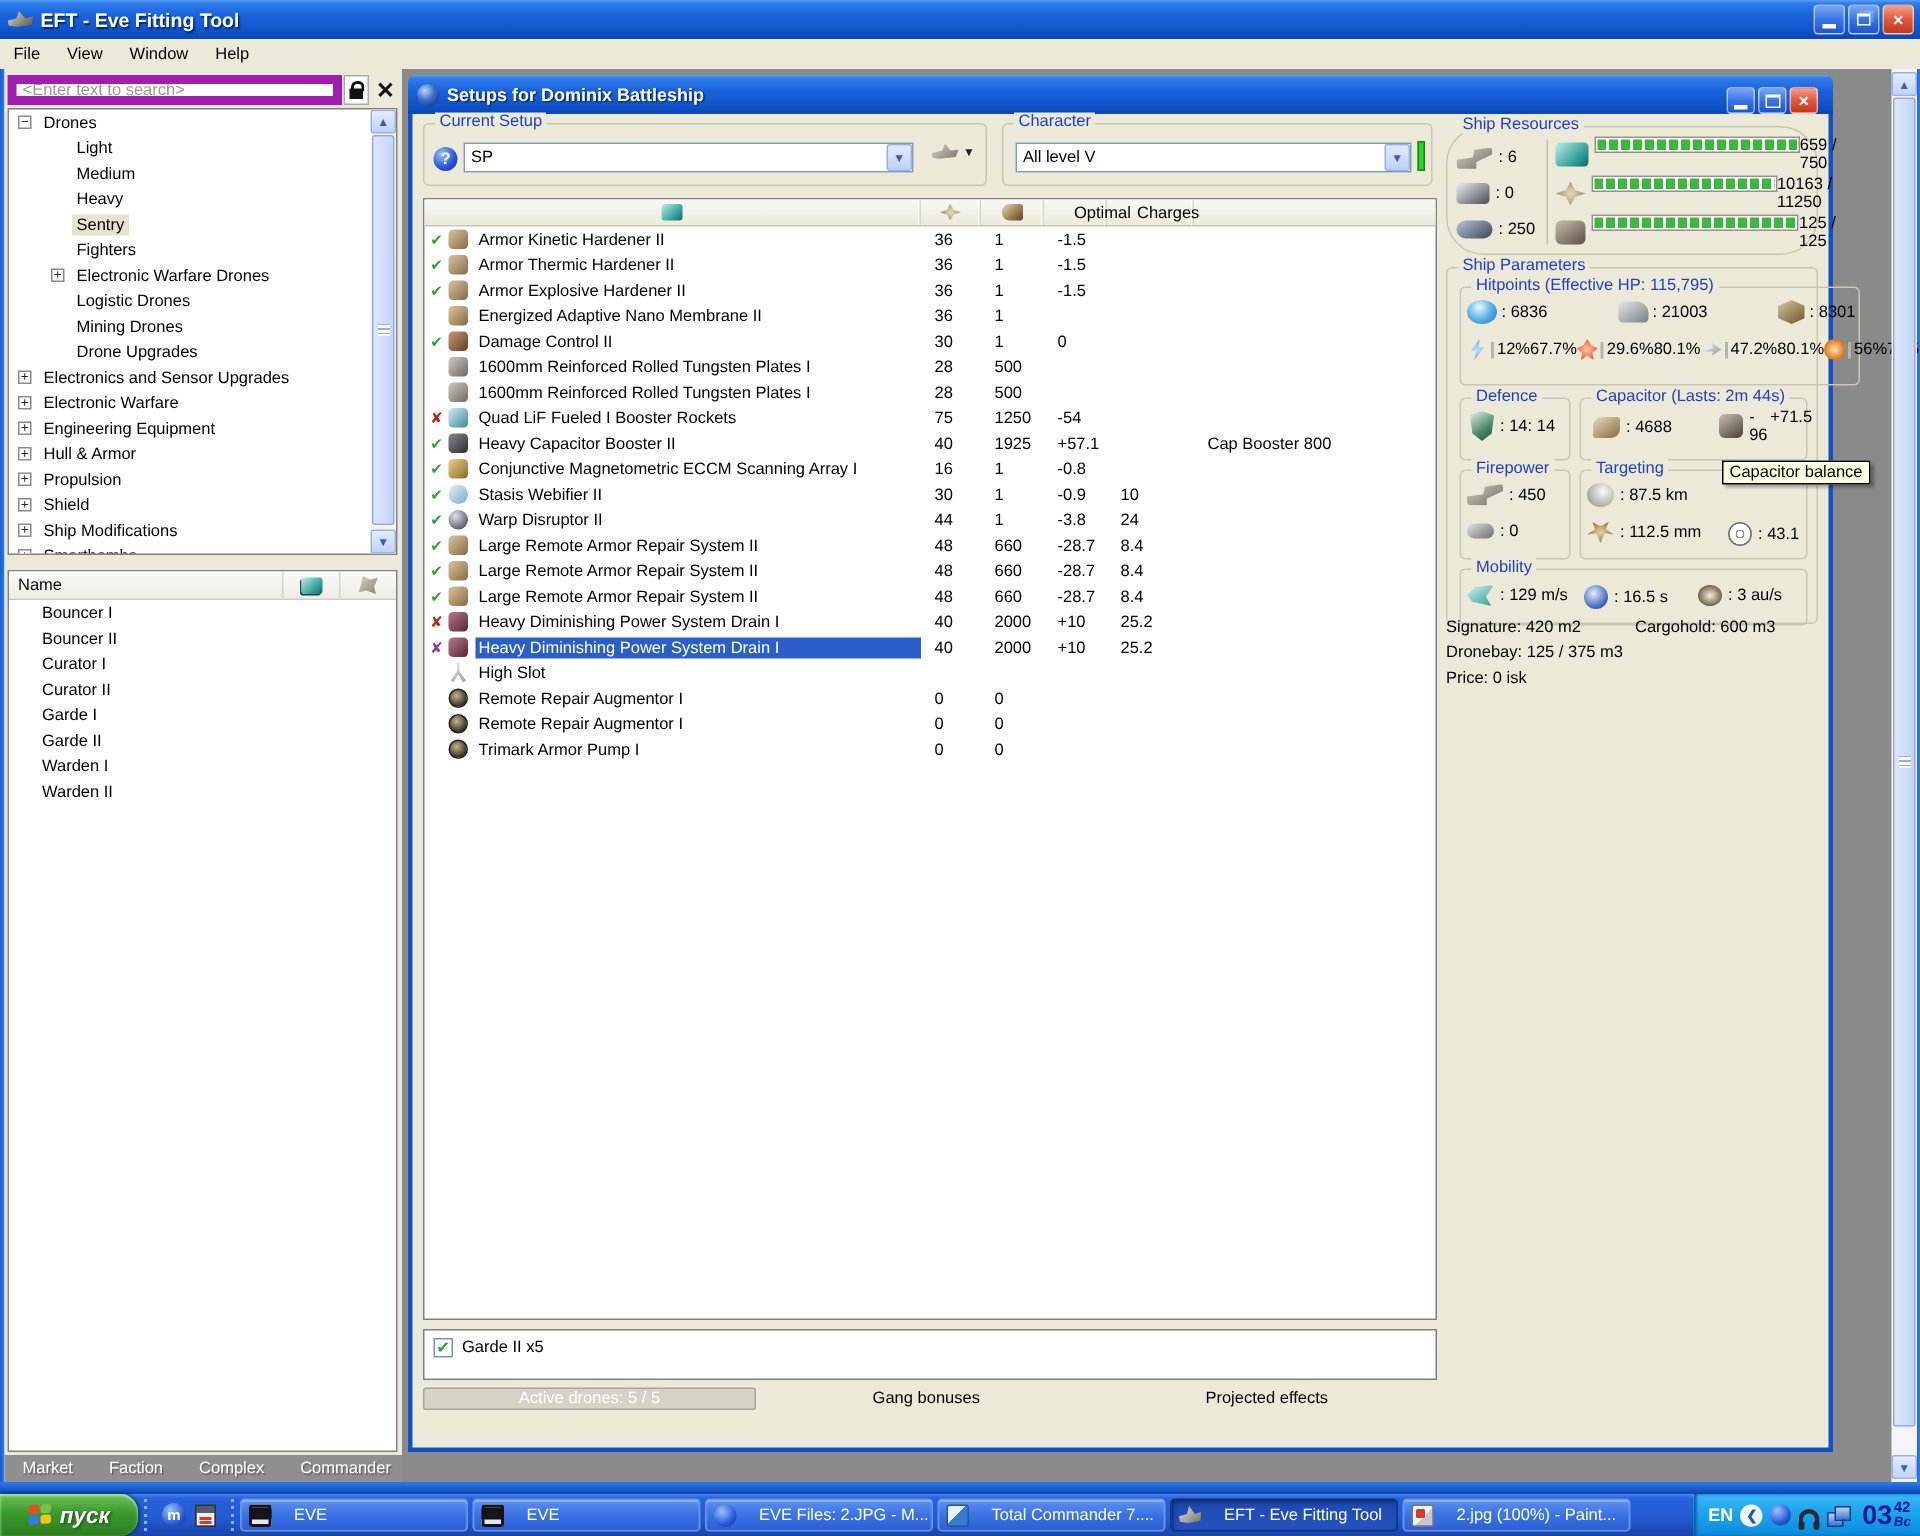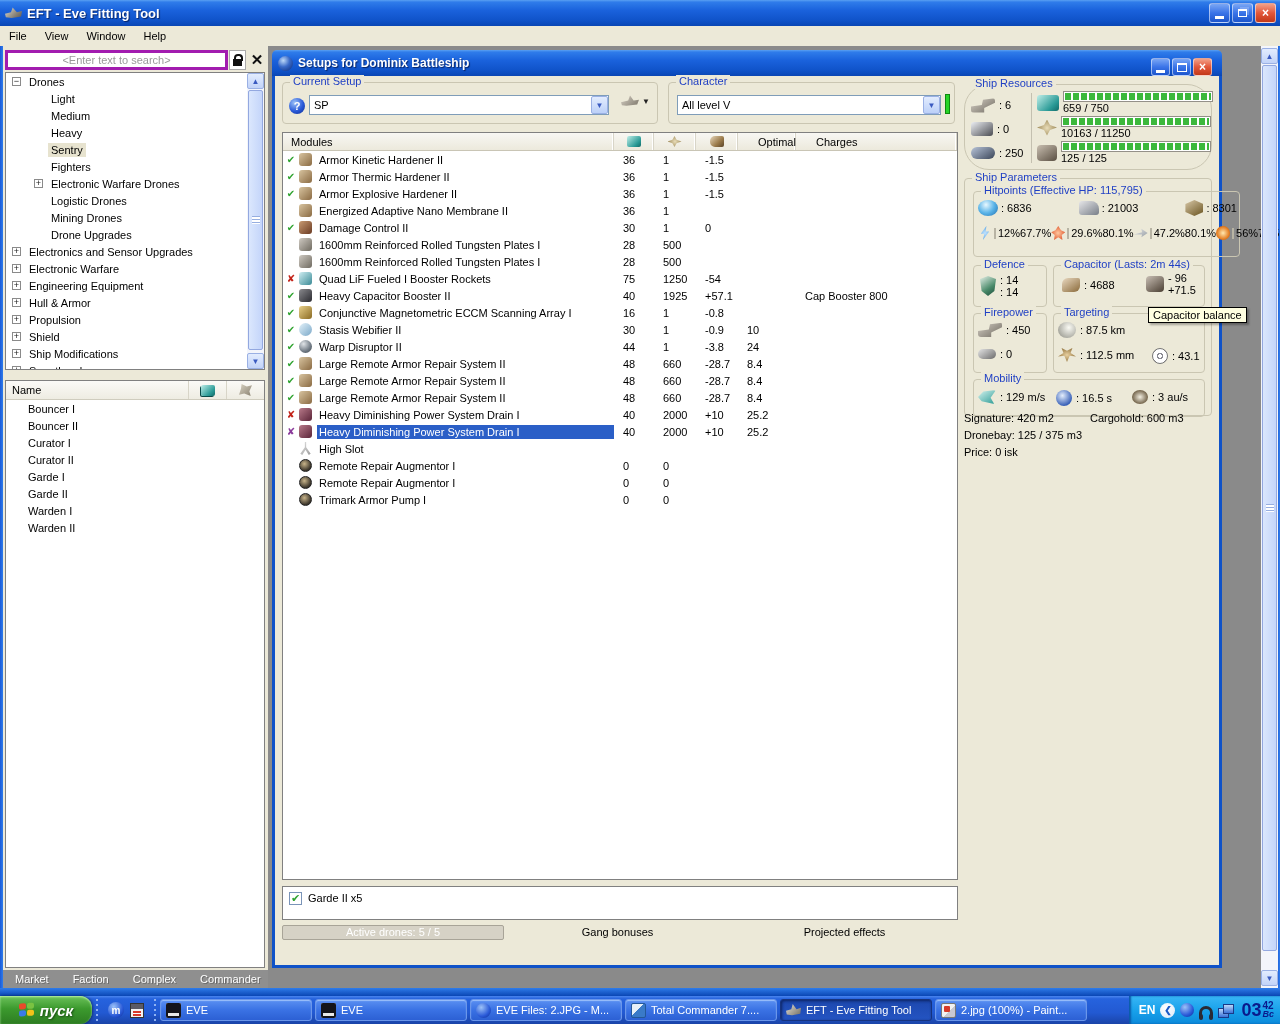--- a/index.html
+++ b/index.html
@@ -25,21 +25,21 @@
 .menubar span { padding:2px 9px; }
 
 
 .frame-l,.frame-r { position:absolute; top:46px; width:3px; height:950px; background:linear-gradient(90deg,#1a5ad8,#2f7cea); }
 .frame-l { left:0; } .frame-r { right:0; }
 .frame-b { position:absolute; left:0; top:988px; width:1280px; height:8px; background:linear-gradient(180deg,#2f7cea,#0a46b4); }
 
 
 #leftpanel { position:absolute; left:3px; top:46px; width:265px; height:942px; background:#ece9d8; }
 #searchrow { position:absolute; left:2px; top:4px; height:20px; display:flex; align-items:center; }
-#searchrow input { width:223px; height:20px; border:3px solid #a21caf; padding:2px 4px; font:11px "Liberation Sans",sans-serif; color:#333;text-align:center; }
+#searchrow input { width:223px; height:20px; border:6px solid #a21caf; padding:2px 4px; font:11px "Liberation Sans",sans-serif; color:#333; }
 #searchrow input::placeholder { color:#9a9a9a; }
 .sbtn { width:17px; height:20px; margin-left:1px; display:flex; align-items:center; justify-content:center; background:#fff; border:1px solid #aaa; }
 .lock { width:9px; height:7px; background:#111; position:relative; margin-top:4px; }
 .lock::before { content:""; position:absolute; left:1px; top:-5px; width:5px; height:5px; border:2px solid #111; border-bottom:none; border-radius:4px 4px 0 0; }
 .xbtn { width:20px; height:20px; margin-left:1px; display:flex; align-items:center; justify-content:center; font-size:15px; font-weight:bold; color:#111; }
 
 #treebox { position:absolute; left:2px; top:26px; width:260px; height:298px; background:#fff; border:1px solid #808080; overflow:hidden;padding-left:28px; }
 .treerows { position:absolute; left:0; top:0; right:17px; bottom:0; overflow:hidden; }
 .trow { height:17px; display:flex; align-items:center; white-space:nowrap; }
 .trow.lvl0 { padding-left:6px; } .trow.lvl1 { padding-left:28px; }
@@ -160,21 +160,21 @@
 .hp-r1 { position:absolute; left:4px; top:8px; right:2px; display:flex; align-items:center; justify-content:space-between; }
 .hp-r1 .srow { gap:3px; }
 .hp-r2 { position:absolute; left:4px; top:34px; right:2px; display:flex; justify-content:space-between; }
 .resist { display:flex; align-items:center; gap:2px; }
 .resist .vals { display:flex; flex-direction:row; font-size:11px; line-height:11px; border-left:2px solid #b8b4a4; padding-left:2px; }
 #gb-def { left:8px; top:86px; width:74px; height:42px; }
 #gb-cap { left:88px; top:86px; width:152px; height:42px; }
 #gb-fp  { left:8px; top:134px; width:74px; height:60px; }
 #gb-tgt { left:88px; top:134px; width:152px; height:60px; }
 #gb-mob { left:8px; top:200px; width:232px; height:38px; }
-.stack { display:flex; flex-direction:column; line-height:12px; }
+.stack { display:flex; flex-direction:row; line-height:12px; }
 
 .sp { border-radius:3px; }
 .sp-turret { width:24px; height:15px; background:linear-gradient(145deg,#d8d2c8,#6f6a60); clip-path:polygon(0 60%,45% 50%,50% 15%,100% 5%,100% 35%,55% 70%,55% 100%,0 100%); }
 .sp-launcher { width:22px; height:14px; background:linear-gradient(145deg,#eceef2,#4a4c52); }
 .sp-calib { width:24px; height:12px; background:linear-gradient(145deg,#b8c4d8,#3a4558); border-radius:6px; }
 .sp-cpu { width:22px; height:16px; background:linear-gradient(135deg,#bfeee8,#2a9a96 70%,#126a68); }
 .sp-pg { width:20px; height:16px; background:radial-gradient(circle,#e8dcb8,#8a7440); clip-path:polygon(50% 0,65% 35%,100% 50%,65% 65%,50% 100%,35% 65%,0 50%,35% 35%); }
 .sp-drone { width:20px; height:16px; background:linear-gradient(145deg,#c8beb0,#5a4f42); border-radius:4px; }
 .sp-shield { width:20px; height:16px; border-radius:50%; background:radial-gradient(circle at 40% 30%,#e8f8ff,#5bb4e8 50%,#1c6eb0); }
 .sp-armor { width:20px; height:14px; background:linear-gradient(145deg,#e6e6e8,#787e88); border-radius:3px 8px 3px 3px; }
@@ -213,21 +213,21 @@
 .xpflag i { border-radius:2px; }
 .xpflag i:nth-child(1){background:#e84a2a;} .xpflag i:nth-child(2){background:#7ac242;}
 .xpflag i:nth-child(3){background:#3a7ae8;} .xpflag i:nth-child(4){background:#f2c21a;}
 .tb-sep { width:6px; height:22px; margin:0 2px; background:repeating-linear-gradient(180deg,#8fb2f2 0 2px,transparent 2px 5px); background-size:2px 100%; background-repeat:no-repeat; background-position:center; }
 .ql { display:flex; align-items:center; gap:6px; padding:0 6px; }
 .ql-m { width:16px; height:16px; border-radius:50%; background:radial-gradient(circle at 35% 30%,#9cc2f8,#2a5ad8 60%,#0a2a90); color:#fff; font-size:10px; font-weight:bold; display:flex; align-items:center; justify-content:center; }
 .ql-fl { width:14px; height:15px; background:linear-gradient(180deg,#5a5a66 0 35%,#f2f2f2 35% 100%); border:1px solid #333; position:relative; }
 .ql-fl::after { content:""; position:absolute; left:2px; top:7px; width:8px; height:5px; background:repeating-linear-gradient(180deg,#d83a2a 0 2px,#fff 2px 3px); }
 .taskbtn { width:152px; height:22px; margin-right:3px; border-radius:3px; border:1px solid #6a96ea;
   background:linear-gradient(180deg,#5b90f2 0%,#3a72e4 50%,#2c60d4 100%); box-shadow:inset 0 1px 1px #9cc0fa;
-  display:flex; align-items:center; gap:5px; padding:0 5px; color:#fff; white-space:nowrap; overflow:hidden; }
+  display:flex; align-items:center; gap:15px; padding:0 5px; color:#fff; white-space:nowrap; overflow:hidden; }
 .taskbtn.active { background:linear-gradient(180deg,#1d48ae 0%,#2454c2 100%); border-color:#16337e; box-shadow:inset 1px 1px 3px #0c2260; }
 .ti { width:15px; height:15px; flex:none; border-radius:2px; }
 .ti-eve { background:#14141a; box-shadow:inset 0 0 0 2px #14141a, inset 0 -9px 0 -4px #e8e8e8, inset 0 3px 0 -1px #e8e8e8; }
 .ti-m { border-radius:50%; background:radial-gradient(circle at 35% 30%,#9cc2f8,#2a5ad8 60%,#0a2a90); }
 .ti-tc { background:linear-gradient(135deg,#e8f0f8 45%,#3a7ac8 45%); border:1px solid #24589a; }
 .ti-eft { background:linear-gradient(135deg,#e8e4da,#6a6558); clip-path:polygon(0 55%,35% 45%,45% 10%,70% 45%,100% 35%,95% 75%,40% 85%,5% 80%); }
 .ti-paint { background:linear-gradient(135deg,#f2f2f2 55%,#c8c8d2 55%); border:1px solid #777; position:relative; }
 .ti-paint::after { content:""; position:absolute; left:2px; top:2px; width:6px; height:6px; background:#d83a2a; border-radius:1px; }
 #tray { margin-left:auto; height:28px; display:flex; align-items:center; gap:5px; padding:0 6px 0 10px;
   background:linear-gradient(180deg,#38b6f6 0%,#17a0ea 55%,#0c8ada 100%); box-shadow:inset 2px 0 2px #0a5aa8; }
@@ -483,21 +483,20 @@
         <span class="glabel">Character</span>
         <div class="combo" style="left:8px;top:12px;width:264px;">
           <span class="cval">All level V</span>
           <span class="cbtn">▼</span>
         </div>
         <div class="greenbar" style="left:276px;top:11px;"></div>
       </div>
 
       <div id="modtable">
         <div class="mt-head">
-          <div class="h-name">Modules</div>
           <div class="h-ic">
               <span class="hic cpu"></span>
             </div>
           <div class="h-ic">
               <span class="hic pg"></span>
             </div>
           <div class="h-ic">
               <span class="hic cap"></span>
             </div>
           <div class="h-txt">Optimal</div>

